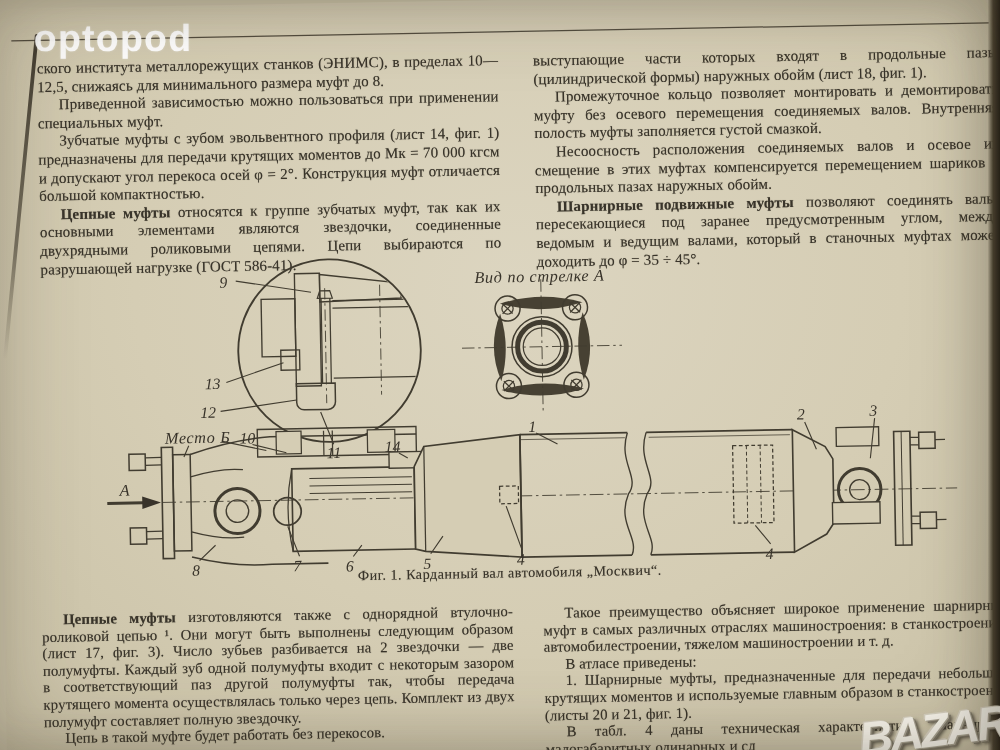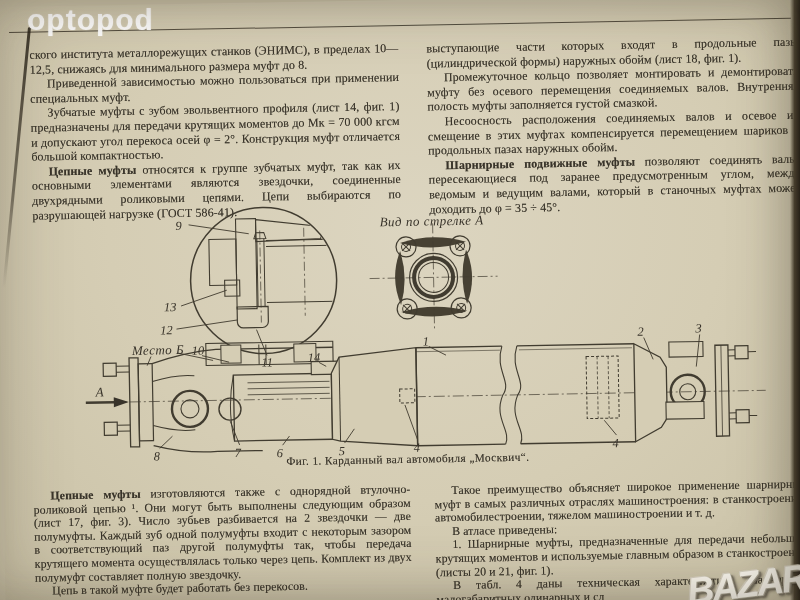--- a/index.html
+++ b/index.html
@@ -26,21 +26,21 @@
   svg.figure{position:absolute;left:0;top:190px;width:800px;height:278px;overflow:visible;}
   svg .ln{stroke:#413c30;fill:none;}
   svg text{fill:#38332a;}
   .lbl{font:italic 12.5px "Liberation Serif",serif;}
   .hand{font:italic 13px "Liberation Serif",serif;letter-spacing:.5px;}
   .left-edge{position:absolute;left:28px;top:27px;width:3px;height:262px;border-radius:3px;
     background:linear-gradient(to bottom,rgba(38,32,22,.85),rgba(38,32,22,.5) 65%,rgba(38,32,22,0));
     transform:rotate(5.6deg);transform-origin:top left;}
   .right-edge{position:absolute;right:0;top:0;width:10px;height:600px;
     background:linear-gradient(to right,rgba(60,52,38,0),#4a4231 45%,#221d15);}
-  .wm-top{position:absolute;left:27px;top:3px;
+  .wm-top{position:absolute;left:27px;top:15px;
     font:bold 30px "Liberation Sans","DejaVu Sans",sans-serif;
     color:rgba(255,255,255,.95);letter-spacing:1px;text-shadow:0 0 2px rgba(255,255,255,.35);}
   .wm-bazar{position:absolute;right:-6px;bottom:-6px;
     font:italic 800 37px "Liberation Sans","DejaVu Sans",sans-serif;
     color:#faf7ee;letter-spacing:-2px;transform:rotate(-7deg);
     text-shadow:1px 1px 0 #aaa494,2px 2px 0 #7c7667,3px 3px 3px rgba(35,31,24,.7),-1px -1px 0 #d8d2c2;}
 </style>
 </head>
 <body>
 

